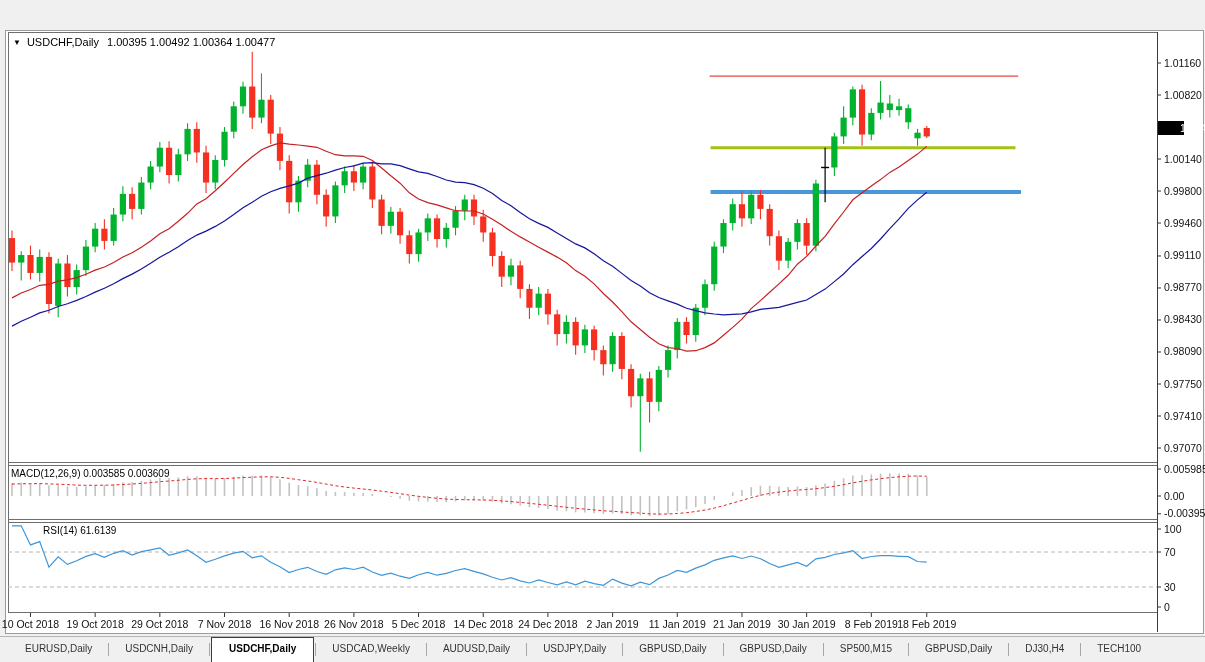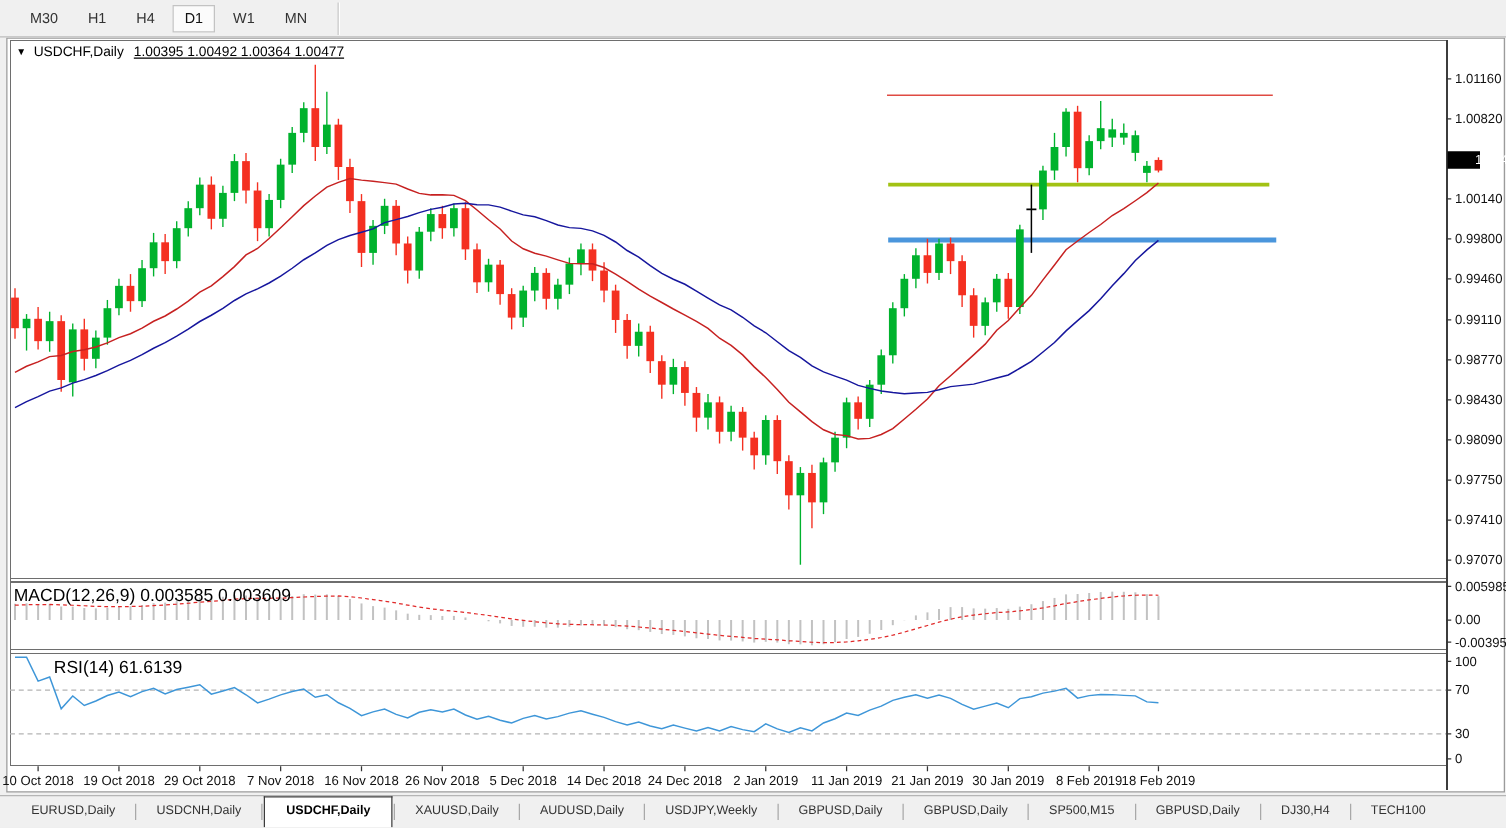--- a/index.html
+++ b/index.html
@@ -12,48 +12,39 @@
   .tfbtn{font-size:11.5px;color:#333;padding:4px 9px;margin-right:4px;border:1px solid transparent;cursor:default;}
   .tfbtn.active{background:#fbfbfb;border:1px solid #c3c3c3;color:#111;}
   .tbsep{width:1px;height:26px;background:#c9c9c9;margin-left:10px;box-shadow:1px 0 0 #ffffff;}
   
   svg#chart-svg{position:absolute;left:0;top:0;z-index:1;}
   svg text{font-family:"Liberation Sans",sans-serif;font-size:10.5px;fill:#111;}
   
   .overlay{position:absolute;z-index:3;font-size:11px;color:#000;white-space:nowrap;}
   .hdr{left:13px;top:36px;}
   .hdr .tri{font-size:8px;position:relative;top:-1px;margin-right:6px;}
-  .hdr .ohlc{margin-left:8px;text-decoration:underline;}
-  .ind-label{font-size:14px;}
+  .hdr .ohlc{margin-left:8px;}
+  .ind-label{font-size:10px;}
   .macd-lbl{left:11px;top:468px;}
   .rsi-lbl{left:11px;top:525px;margin-left:32px;}
   .price-badge{position:absolute;left:1158px;top:121px;width:26px;height:14px;background:#000;
                color:#fff;font-size:10.5px;line-height:14px;padding-left:22px;z-index:4;}
   
   .tabbar{position:absolute;left:0;top:636px;width:1205px;height:26px;background:#f0f0f0;
           border-top:1px solid #b5b5b5;display:flex;align-items:flex-end;z-index:5;padding-left:10px;}
   .tab{font-size:10px;color:#333;padding:4px 15px 5px;height:23px;cursor:default;}
   .tab.active{background:#ffffff;color:#000;font-weight:bold;border:1px solid #3c3c3c;border-bottom:none;
               height:25px;padding:5px 17px 5px;position:relative;z-index:2;}
   .tsep{width:1px;height:13px;background:#a8a8a8;margin:0 1px 6px;}
 </style>
 </head>
 <body>
 
 <div class="app">
 
-  <div class="toolbar" id="toolbar">
-      <div class="tfbtn">M30</div>
-      <div class="tfbtn">H1</div>
-      <div class="tfbtn">H4</div>
-      <div class="tfbtn active">D1</div>
-      <div class="tfbtn">W1</div>
-      <div class="tfbtn">MN</div>
-      <div class="tbsep"></div>
-    </div>
 
   <svg id="chart-svg" width="1205" height="662">
       <rect x="5.5" y="30.5" width="1198" height="603" fill="#ffffff" stroke="#9b9b9b" stroke-width="1"></rect>
       <line x1="8" y1="32.5" x2="1157" y2="32.5" stroke="#6e6e6e" stroke-width="1" shape-rendering="crispEdges"></line>
       <line x1="8.5" y1="32" x2="8.5" y2="612" stroke="#6e6e6e" stroke-width="1" shape-rendering="crispEdges"></line>
       <line x1="1157.5" y1="32" x2="1157.5" y2="632" stroke="#3c3c3c" stroke-width="1" shape-rendering="crispEdges"></line>
       <line x1="8" y1="462.5" x2="1157" y2="462.5" stroke="#6e6e6e" stroke-width="1" shape-rendering="crispEdges"></line>
       <line x1="8" y1="465.5" x2="1157" y2="465.5" stroke="#6e6e6e" stroke-width="1" shape-rendering="crispEdges"></line>
       <line x1="8" y1="519.5" x2="1157" y2="519.5" stroke="#6e6e6e" stroke-width="1" shape-rendering="crispEdges"></line>
       <line x1="8" y1="522.5" x2="1157" y2="522.5" stroke="#6e6e6e" stroke-width="1" shape-rendering="crispEdges"></line>
@@ -463,25 +454,25 @@
 
   <div class="price-badge">1.00477</div>
 
   <div class="tabbar" id="tabbar">
       <div class="tab">EURUSD,Daily</div>
       <div class="tsep"></div>
       <div class="tab">USDCNH,Daily</div>
       <div class="tsep"></div>
       <div class="tab active">USDCHF,Daily</div>
       <div class="tsep"></div>
-      <div class="tab">XAUUSD,Daily</div>
+      <div class="tab">USDCAD,Weekly</div>
       <div class="tsep"></div>
       <div class="tab">AUDUSD,Daily</div>
       <div class="tsep"></div>
-      <div class="tab">USDJPY,Weekly</div>
+      <div class="tab">USDJPY,Daily</div>
       <div class="tsep"></div>
       <div class="tab">GBPUSD,Daily</div>
       <div class="tsep"></div>
       <div class="tab">GBPUSD,Daily</div>
       <div class="tsep"></div>
       <div class="tab">SP500,M15</div>
       <div class="tsep"></div>
       <div class="tab">GBPUSD,Daily</div>
       <div class="tsep"></div>
       <div class="tab">DJ30,H4</div>

